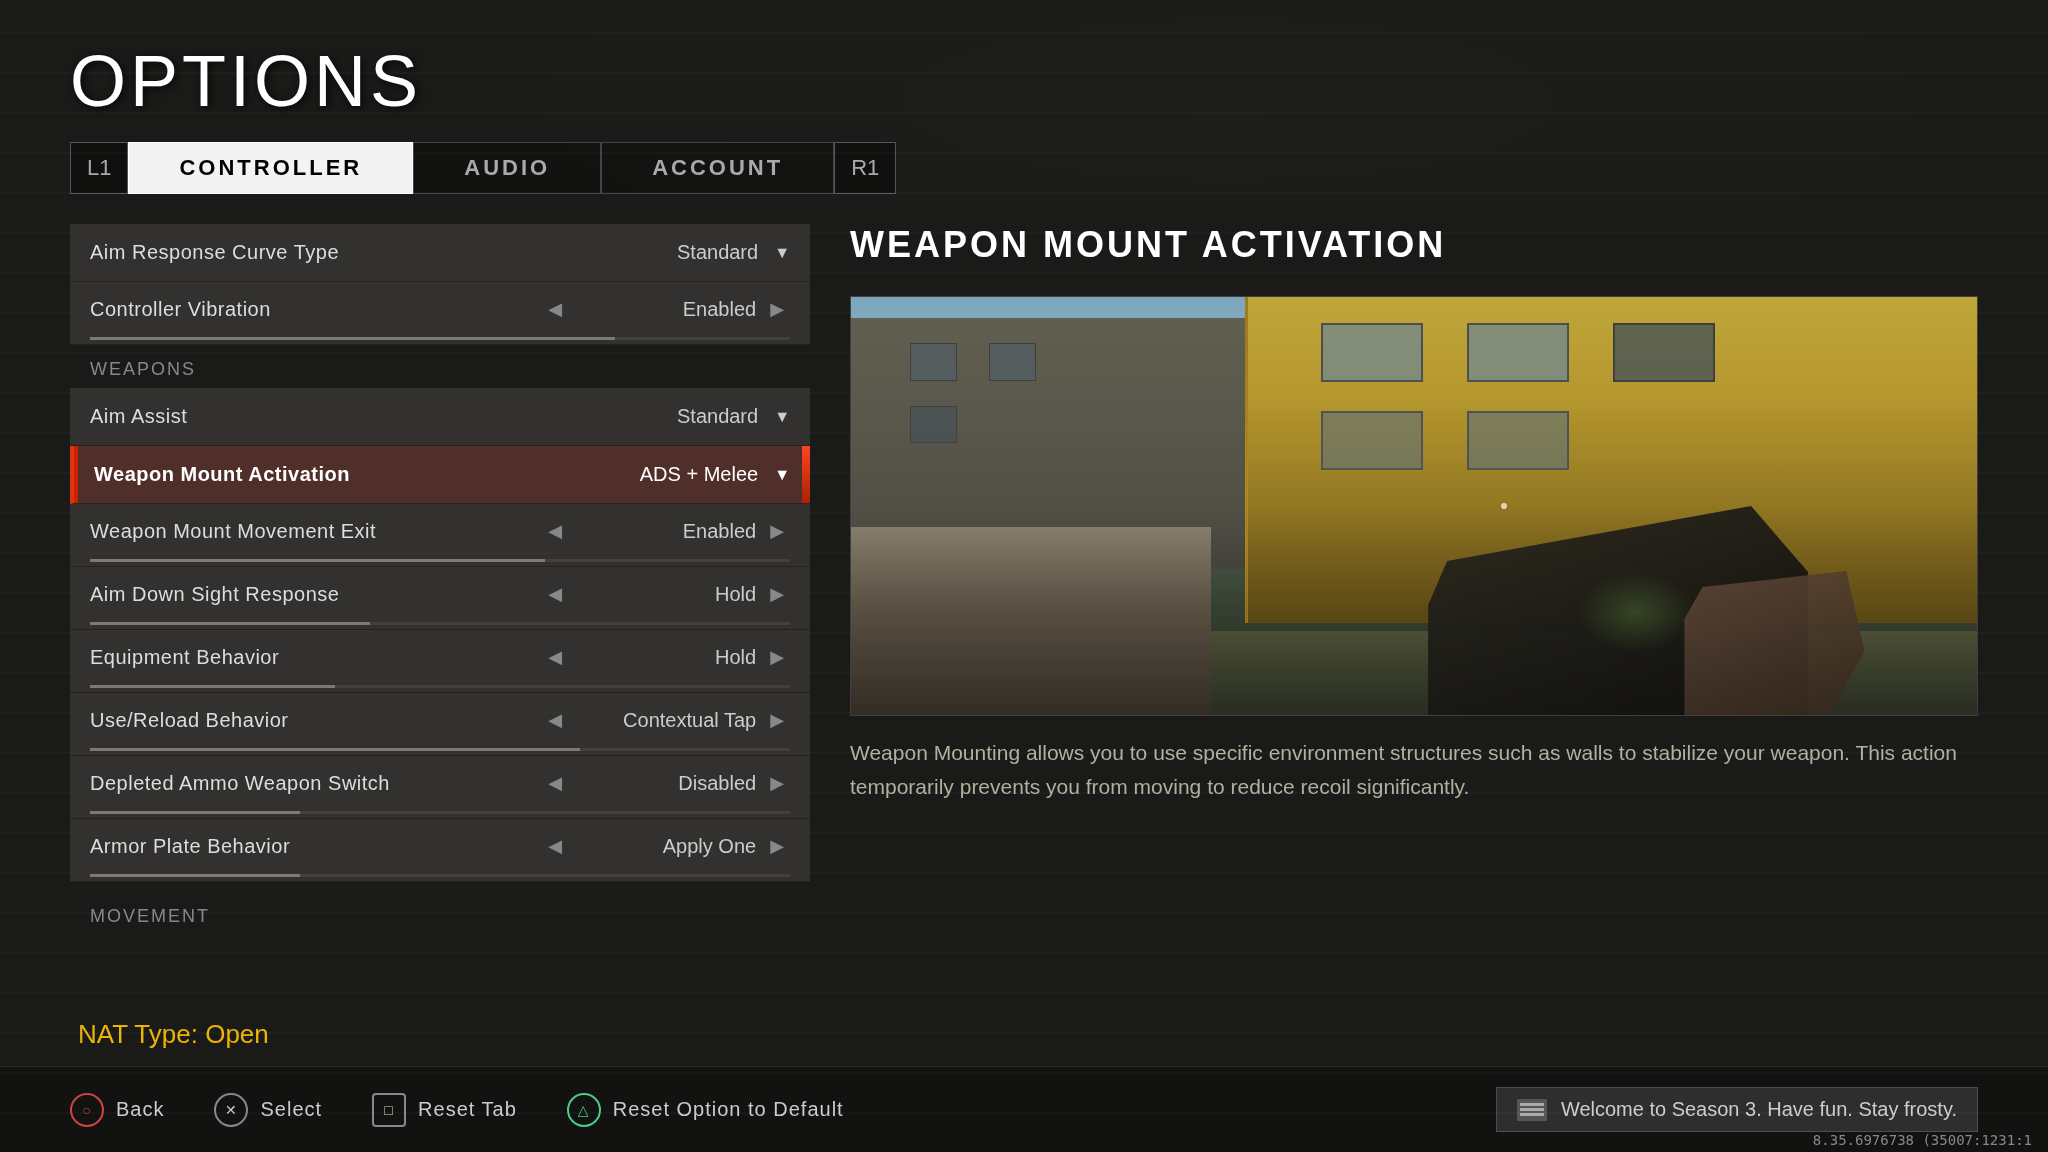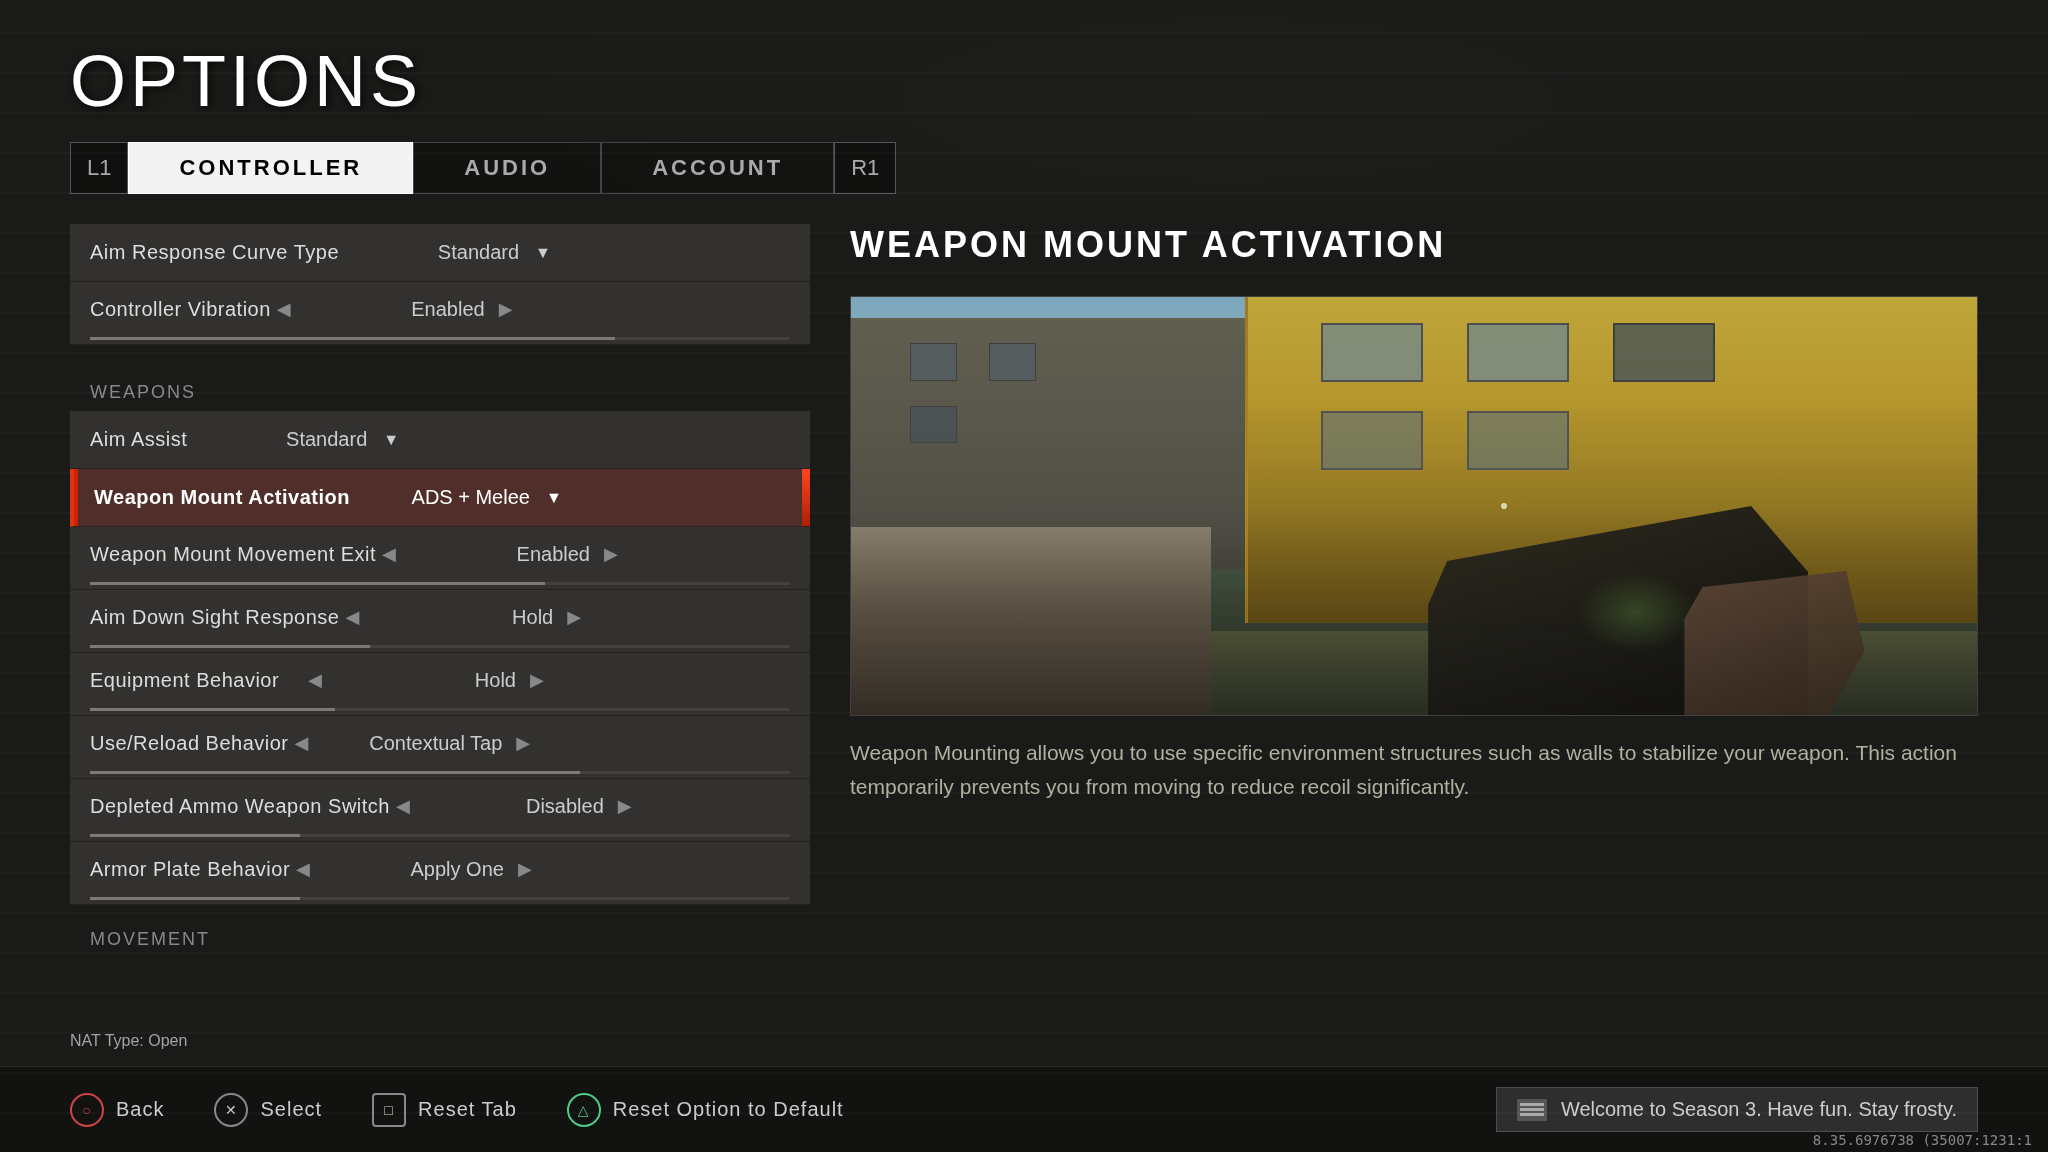--- a/index.html
+++ b/index.html
@@ -122,20 +122,21 @@
 
     .settings-list {
       display: flex;
       flex-direction: column;
       gap: 0;
     }
 
     .setting-row {
       display: flex;
       align-items: center;
+      justify-content: space-between;
       background: rgba(60,58,55,0.75);
       border-bottom: 1px solid rgba(0,0,0,0.3);
       padding: 14px 20px;
       min-height: 58px;
       cursor: pointer;
       position: relative;
     }
 
     .setting-row.active-row {
       background: rgba(80,60,55,0.9);
@@ -180,21 +181,20 @@
       font-size: 16px;
       margin-left: 8px;
     }
 
     .section-label {
       font-size: 18px;
       color: #888;
       letter-spacing: 2px;
       padding: 14px 20px 8px;
       text-transform: uppercase;
-      margin-top: 23px;
     }
 
     
     .progress-bar-container {
       position: absolute;
       bottom: 4px;
       left: 20px;
       right: 20px;
       height: 3px;
       background: rgba(255,255,255,0.08);
@@ -274,23 +274,24 @@
 
     
     .bottom-section {
       padding: 10px 70px;
       display: flex;
       flex-direction: column;
       gap: 6px;
     }
 
     .nat-type {
-      font-size: 16px;
-      color: #a3a3a3;
+      font-size: 26px;
+      color: #eab308;
       padding: 6px 0;
+      margin-left: 8px;
     }
 
     
     .bottom-bar {
       display: flex;
       align-items: center;
       padding: 20px 70px;
       border-top: 1px solid rgba(255,255,255,0.1);
       gap: 50px;
       background: rgba(0,0,0,0.3);

